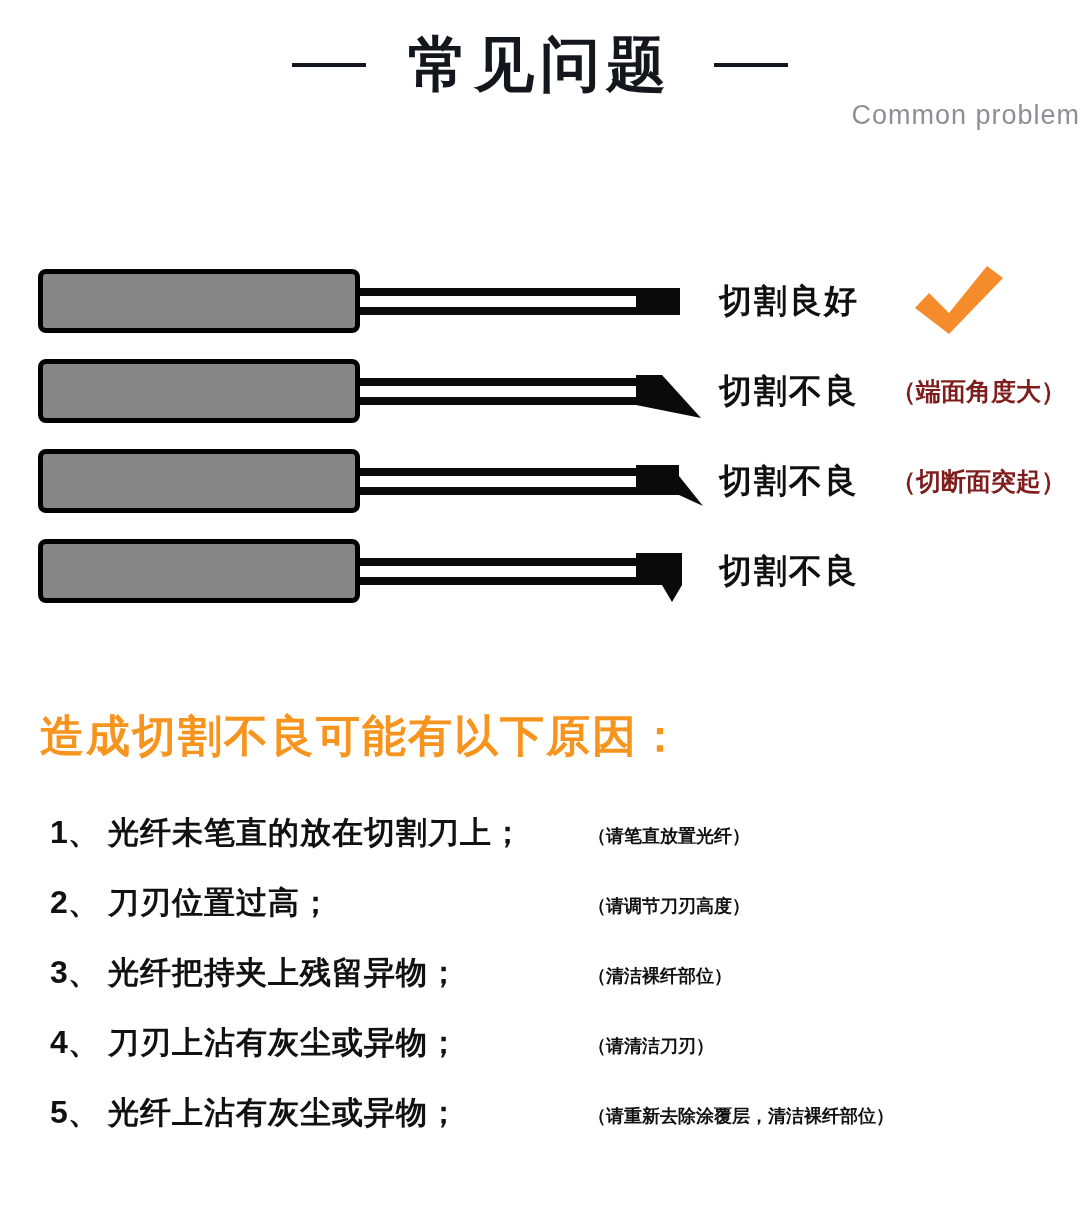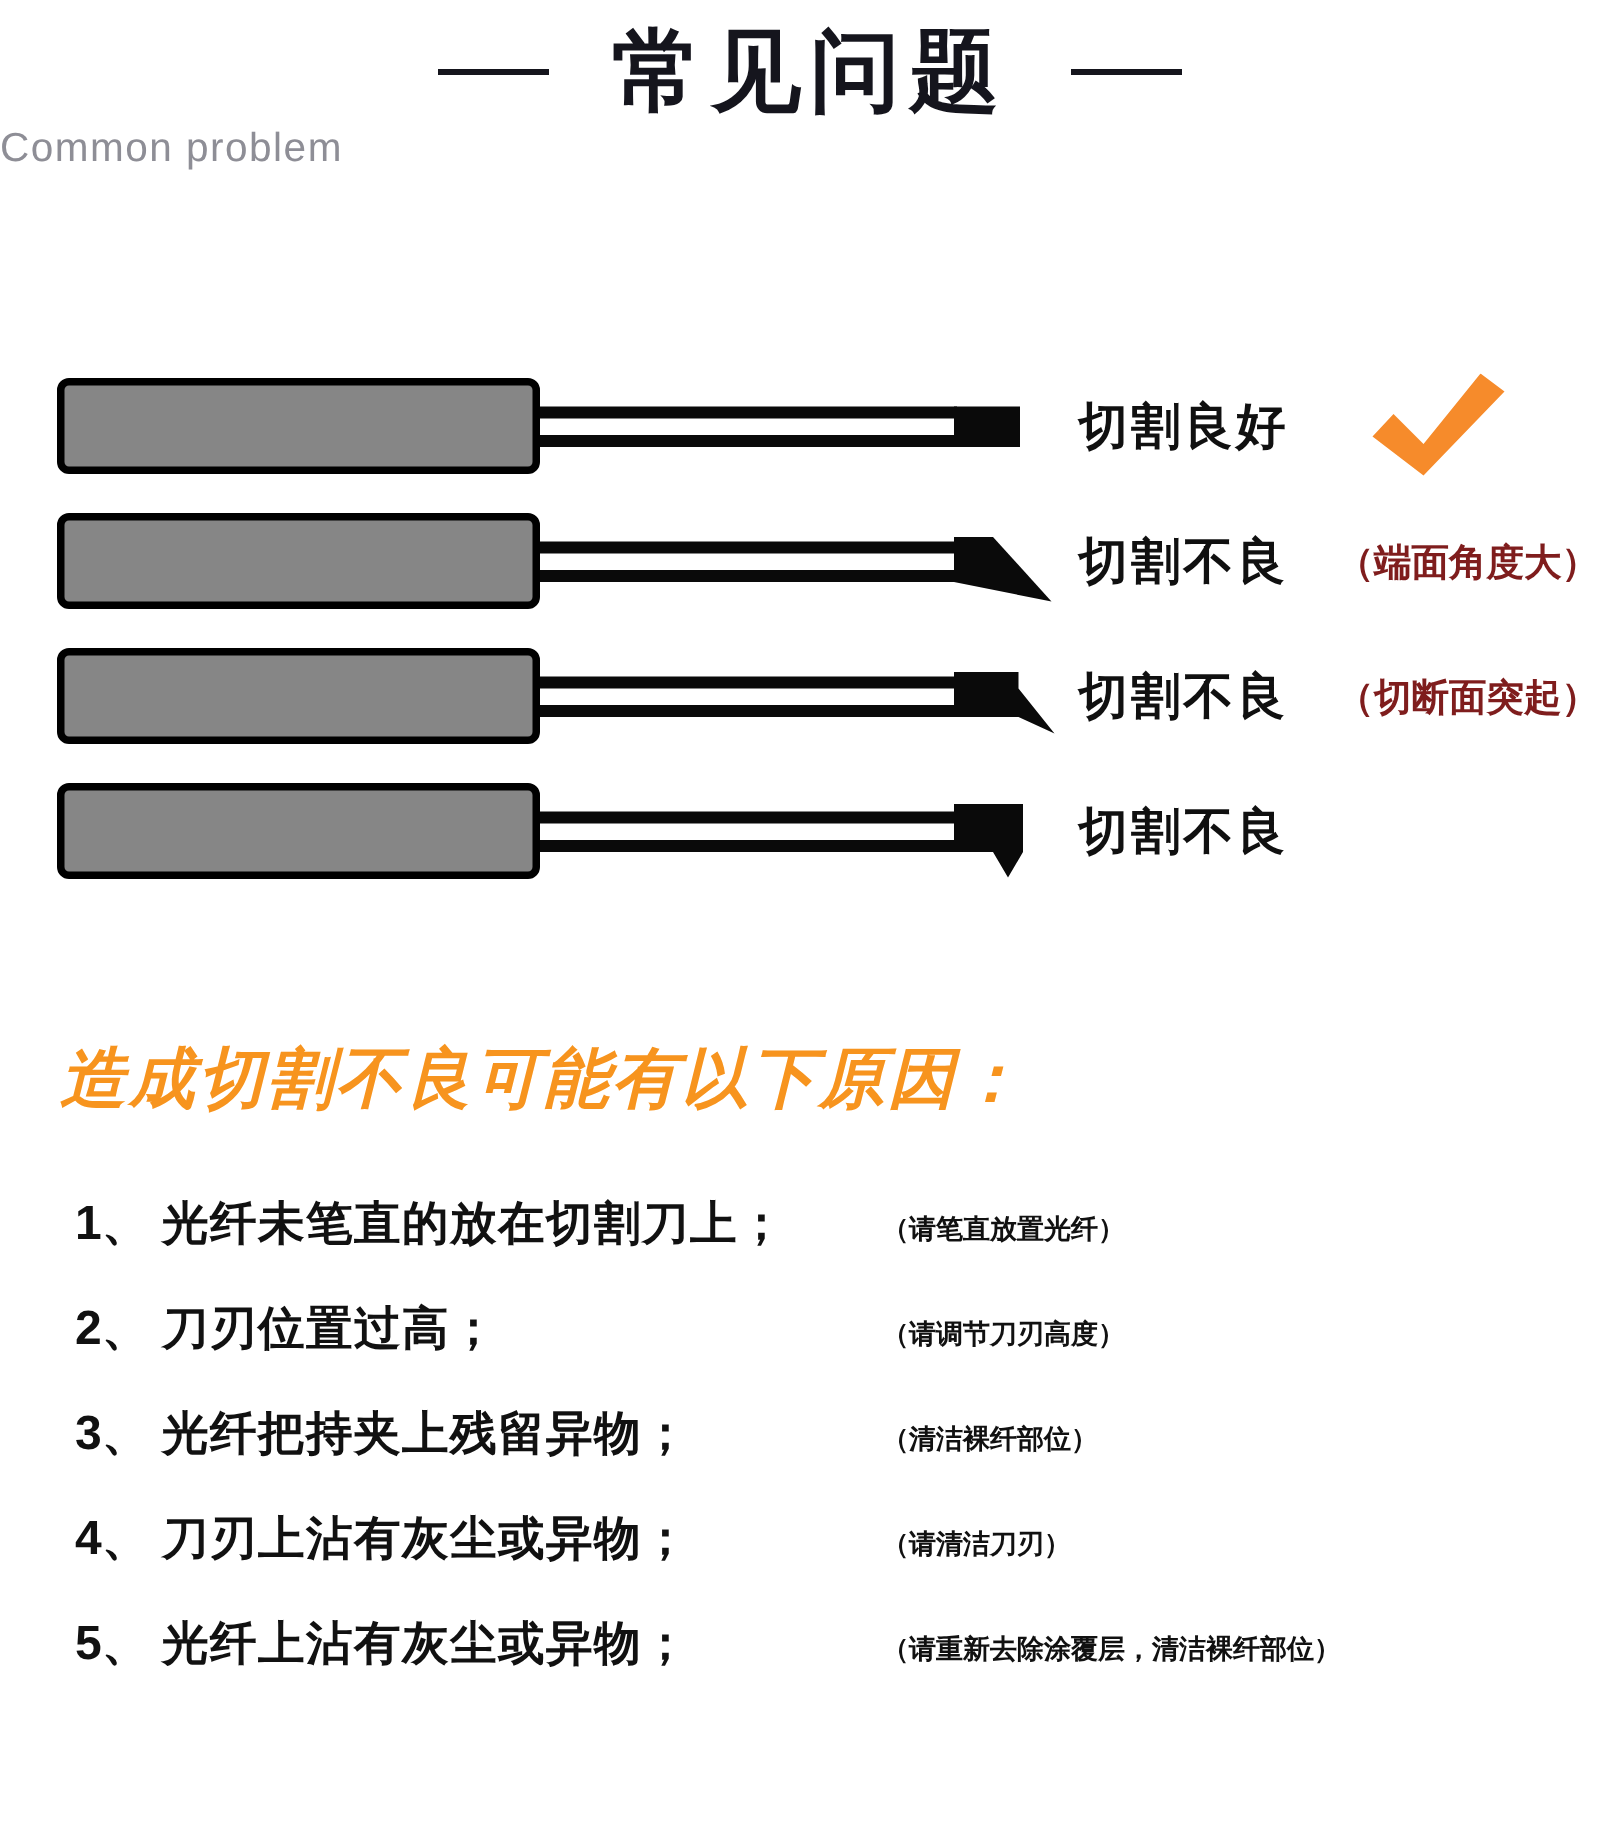--- a/index.html
+++ b/index.html
@@ -4,21 +4,21 @@
 <style>
   * { margin:0; padding:0; box-sizing:border-box; }
   html,body { background:#ffffff; }
   body {
     width:1080px; height:1226px; margin:0 auto; overflow:hidden;
     font-family:"Liberation Sans","DejaVu Sans",sans-serif;
     color:#111;
   }
 
   
-  .header { padding-top:15px; text-align:left; }
+  .header { padding-top:32px; text-align:right; }
   .title-row { display:flex; align-items:center; justify-content:center; gap:42px; }
   .dash { width:74px; height:4px; background:var(--title_dark); }
   .title {
     font-size:60px; font-weight:700; color:var(--title_dark);
     letter-spacing:6px; line-height:1.1; white-space:nowrap;
   }
   .subtitle {
     margin-top:2px; font-size:27px; font-weight:400;
     color:var(--subtitle_gray); letter-spacing:1px;
   }
@@ -39,21 +39,21 @@
   .row-note {
     margin-left:32px; font-size:25px; font-weight:700;
     white-space:nowrap; color:#7f1d1d;
   }
   .check-svg { margin-left:54px; width:92px; height:70px; flex:none; }
 
   
   .reasons-heading {
     margin:104px 0 17px 40px;
     font-size:44px; font-weight:900; letter-spacing:2px;
-    color:var(--heading_orange); white-space:nowrap;font-style:italic;
+    color:var(--heading_orange); white-space:nowrap;
   }
   .reason-list { margin:44px 0 0 50px; }
   .reason-item { display:flex; align-items:center; min-height:46px; margin-bottom:24px; }
   .reason-num  { flex:none; width:58px; font-size:32px; font-weight:700; }
   .reason-text { flex:none; width:480px; font-size:31px; font-weight:700; letter-spacing:1px; white-space:nowrap; }
   .reason-note { font-size:18px; font-weight:700; padding-top:6px; white-space:nowrap; }
 </style>
 </head>
 <body>
 

